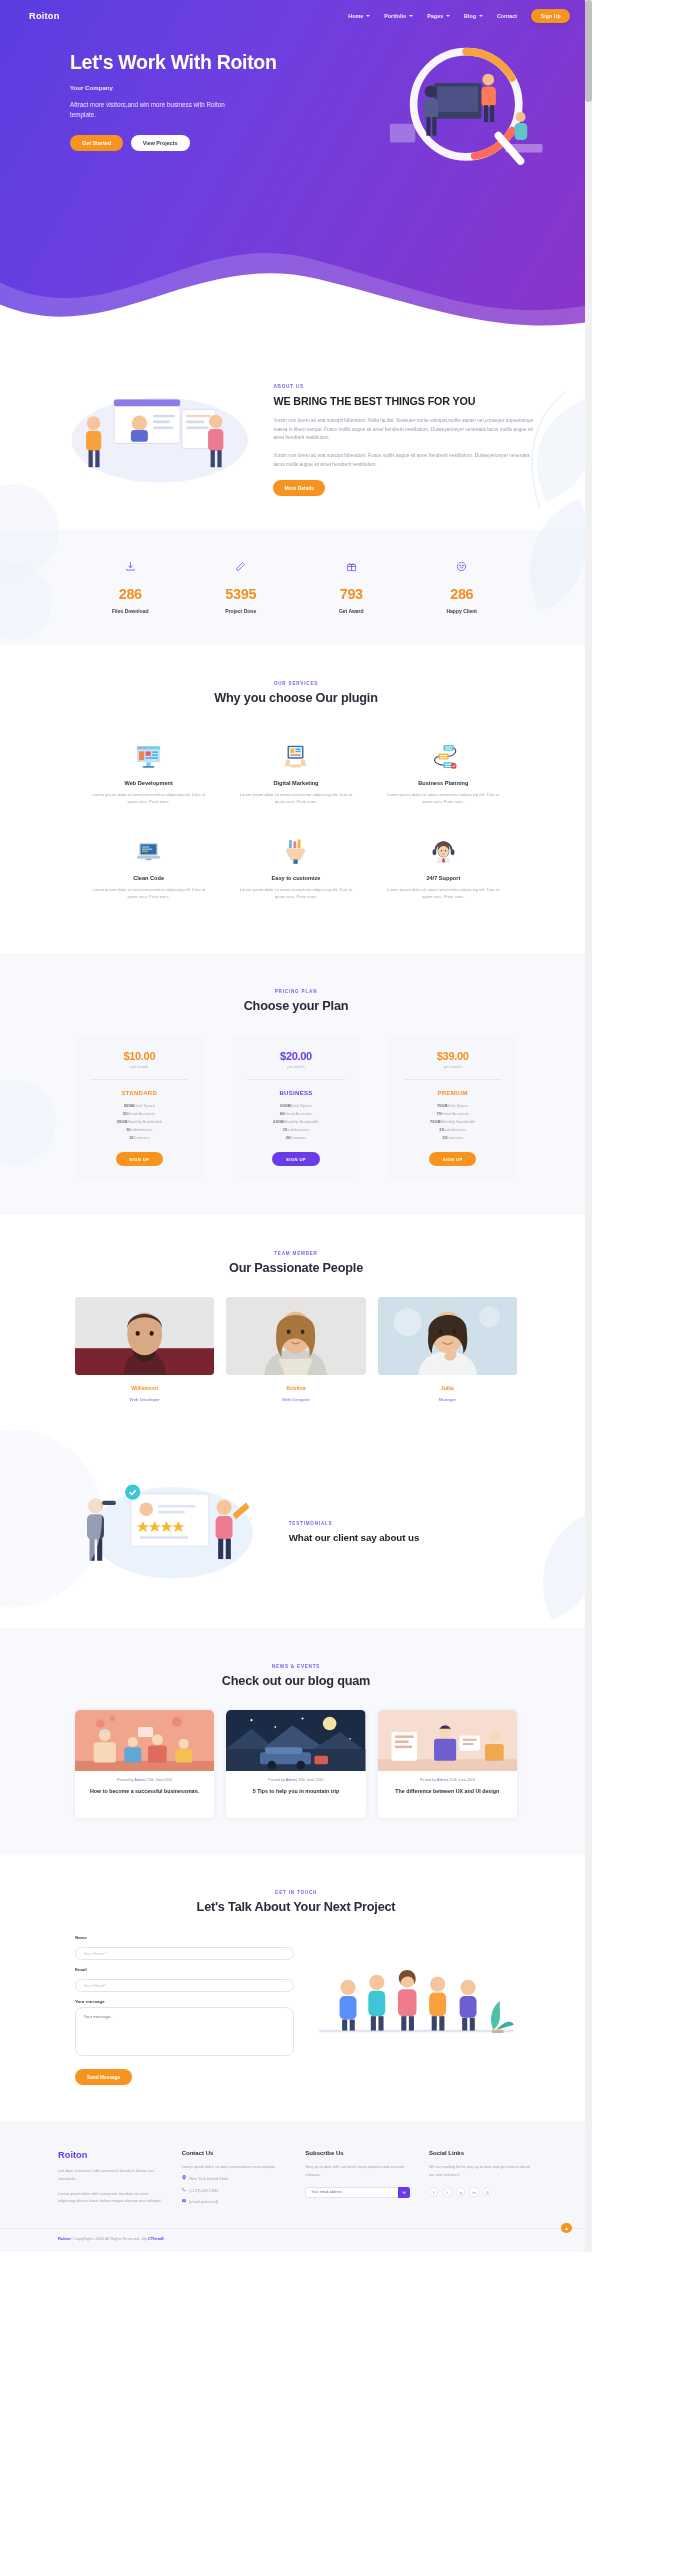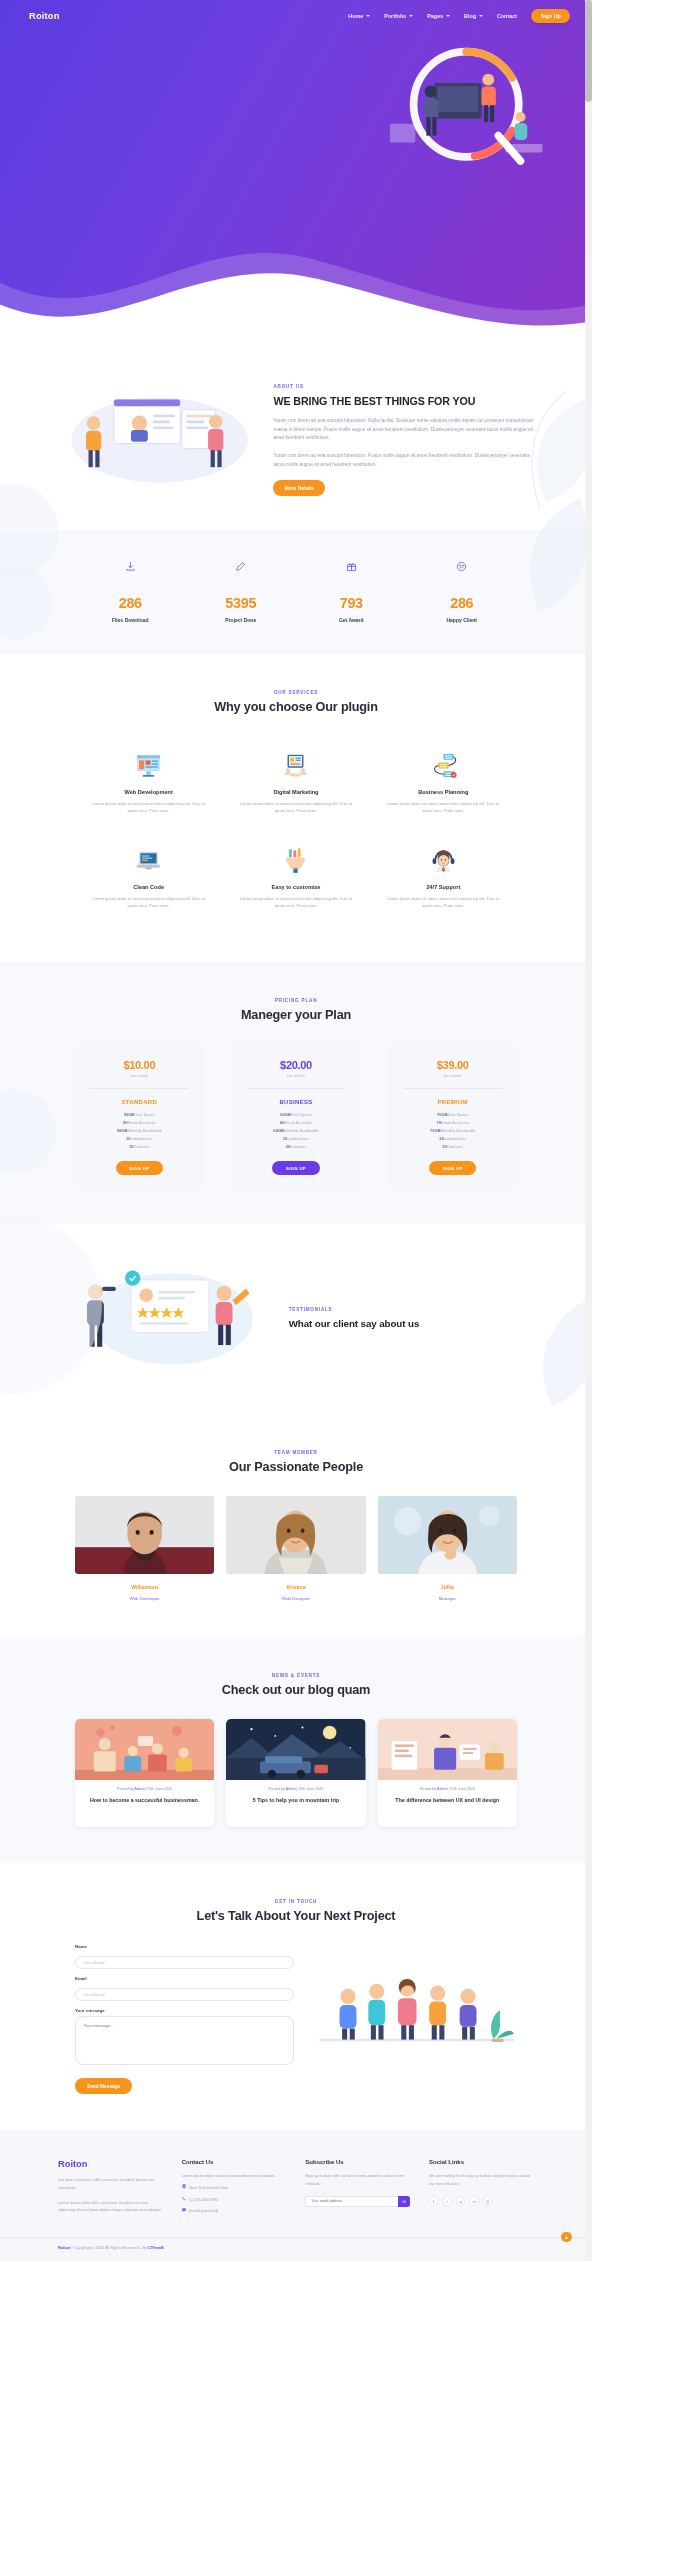--- a/index.html
+++ b/index.html
@@ -64,21 +64,21 @@
   .about-art{width:195px;height:102px;flex:none;}
   .about-eyebrow{color:#7b5cf0;font-size:4.6px;font-weight:700;letter-spacing:0.8px;}
   .about-title{font-size:10.7px;font-weight:700;color:#23232f;line-height:1.32;margin-top:5.1px;letter-spacing:-0.1px;}
   .about-p{color:#9a9ab0;font-size:4.8px;line-height:1.85;margin-top:8.5px;}
   .btn-more{background:#f79420;color:#fff;font-size:5px;font-weight:700;padding:5.1px 11px;border-radius:17px;border:none;margin-top:10.2px;cursor:pointer;}
 
   
   .counters{display:flex;width:442px;margin:0 auto;padding:29px 0 31px;}
   .counter{flex:1;text-align:center;}
   .counter-ico{height:14.4px;display:flex;align-items:center;justify-content:center;color:#6a4df0;}
-  .counter-num{color:#f5901f;font-size:14.4px;font-weight:700;margin-top:22px;letter-spacing:-0.3px;}
+  .counter-num{color:#f5901f;font-size:14.4px;font-weight:700;margin-top:13px;letter-spacing:-0.3px;}
   .counter-lbl{color:#3c3c50;font-size:5px;font-weight:700;margin-top:6px;}
 
   
   .svc-grid{display:flex;flex-wrap:wrap;margin-top:22px;}
   .svc{width:33.333%;text-align:center;padding:12px 15.3px 17px;}
   .svc-ico{height:32px;display:flex;align-items:flex-end;justify-content:center;}
   .svc-name{font-size:5.6px;font-weight:700;color:#2f2f42;margin-top:8.5px;}
   .svc-desc{font-size:4.1px;line-height:1.75;color:#a6a6ba;margin-top:5.1px;}
 
   
@@ -178,20 +178,31 @@
           <span>Blog</span>
           <i class="caret"></i>
         </div>
         <div class="nav-link">
           <span>Contact</span>
         </div>
         <button class="btn-signup">Sign Up</button>
       </div>
     </nav>
 
+    <div class="hero-inner">
+      <div class="hero-copy">
+        <h1 class="hero-title">Let's Work With Roiton</h1>
+        <div class="hero-sub">Your Company</div>
+        <p class="hero-desc">Attract more visitors,and win more business with Roiton template.</p>
+        <div class="hero-btns">
+          <button class="btn-get">Get Started</button>
+          <button class="btn-view">View Projects</button>
+        </div>
+      </div>
+    </div>
 
     <svg class="hero-art" viewBox="0 0 250 180">
       <circle cx="150" cy="85" r="62" fill="none" stroke="#ffffff" stroke-width="9" opacity=".95"></circle>
       <path d="M150 23 a62 62 0 0 1 54 31" fill="none" stroke="#f9a03f" stroke-width="9" stroke-linecap="round"></path>
       <path d="M204 116 a62 62 0 0 1 -44 30" fill="none" stroke="#ff6b5b" stroke-width="9" stroke-linecap="round"></path>
       <path d="M188 122 l26 30" stroke="#ffffff" stroke-width="9" stroke-linecap="round"></path>
       <rect x="112" y="60" width="56" height="42" rx="3" fill="#3b3f66"></rect>
       <rect x="116" y="64" width="48" height="30" fill="#4c5285"></rect>
       <circle cx="108" cy="70" r="7" fill="#2f3356"></circle>
       <rect x="100" y="78" width="17" height="24" rx="5" fill="#555b91"></rect>
@@ -433,21 +444,21 @@
         </div>
 
       </div>
     </div>
   </section>
 
   <section class="sec bg-light sec-pad">
     <div class="blob" style="left:-29px;top:127px;width:85px;height:85px;background:#eef2fb;"></div>
     <div class="wrap">
       <div class="eyebrow">PRICING PLAN</div>
-      <h2 class="sec-title">Maneger your Plan</h2>
+      <h2 class="sec-title">Choose your Plan</h2>
 
       <div class="price-grid">
 
         <div class="price-card">
           <div class="price-amt c-orange">$10.00</div>
           <div class="price-per">per month</div>
           <div class="price-div"></div>
           <div class="plan-name c-orange">STANDARD</div>
           <div class="plan-feats">
             <div class="feat"><b>50GB</b><span>Disk Space</span></div>
@@ -480,20 +491,84 @@
           <div class="price-div"></div>
           <div class="plan-name c-orange">PREMIUM</div>
           <div class="plan-feats">
             <div class="feat"><b>70GB</b><span>Disk Space</span></div>
             <div class="feat"><b>70</b><span>Email Accounts</span></div>
             <div class="feat"><b>70GB</b><span>Monthly Bandwidth</span></div>
             <div class="feat"><b>25</b><span>subdomains</span></div>
             <div class="feat"><b>30</b><span>Domains</span></div>
           </div>
           <button class="btn-plan bg-orange">SIGN UP</button>
+        </div>
+
+      </div>
+    </div>
+  </section>
+
+  <section class="sec sec-pad">
+    <div class="wrap">
+      <div class="eyebrow">TEAM MEMBER</div>
+      <h2 class="sec-title">Our Passionate People</h2>
+
+      <div class="team-grid">
+
+        <div class="team-card">
+          <div class="team-photo">
+            <svg viewBox="0 0 160 92" width="100%" height="100%" preserveAspectRatio="xMidYMid slice">
+              <rect width="160" height="92" fill="#e4e6e8"></rect>
+              <rect y="60" width="160" height="32" fill="#7a2430"></rect>
+              <path d="M56 92 c0-20 10-28 24-28 s24 8 24 28z" fill="#5d1f28"></path>
+              <ellipse cx="80" cy="44" rx="20" ry="25" fill="#d9a884"></ellipse>
+              <path d="M60 38 c2-18 38-18 40 0 c1-22 -41-24 -40 0z" fill="#4a3326"></path>
+              <path d="M66 62 q14 12 28 0 q-4 14 -14 14 q-10 0 -14-14z" fill="#3a2419"></path>
+              <ellipse cx="72" cy="43" rx="2.4" ry="2.8" fill="#2b1d14"></ellipse>
+              <ellipse cx="88" cy="43" rx="2.4" ry="2.8" fill="#2b1d14"></ellipse>
+            </svg>
+          </div>
+          <div class="team-name">Williamson</div>
+          <div class="team-role">Web Developer</div>
+        </div>
+
+        <div class="team-card">
+          <div class="team-photo">
+            <svg viewBox="0 0 160 92" width="100%" height="100%" preserveAspectRatio="xMidYMid slice">
+              <rect width="160" height="92" fill="#e6e5e3"></rect>
+              <path d="M44 92 c2-22 14-30 36-30 s34 8 36 30z" fill="#cfcfcb"></path>
+              <path d="M60 72 h40 l-8 20 h-24z" fill="#e8e4da"></path>
+              <ellipse cx="80" cy="42" rx="19" ry="24" fill="#e8bb94"></ellipse>
+              <path d="M58 40 c0-24 44-24 44 0 c2 18 -4 28 -6 30 c4-26 -36-30 -32 0 c-4-4 -8-14 -6-30z" fill="#a8773f"></path>
+              <ellipse cx="72" cy="41" rx="2.2" ry="2.6" fill="#3b2a1c"></ellipse>
+              <ellipse cx="88" cy="41" rx="2.2" ry="2.6" fill="#3b2a1c"></ellipse>
+              <path d="M75 53 q5 4 10 0" stroke="#c08062" stroke-width="1.4" fill="none"></path>
+            </svg>
+          </div>
+          <div class="team-name">Kristina</div>
+          <div class="team-role">Web Designer</div>
+        </div>
+
+        <div class="team-card">
+          <div class="team-photo">
+            <svg viewBox="0 0 160 92" width="100%" height="100%" preserveAspectRatio="xMidYMid slice">
+              <rect width="160" height="92" fill="#cfe0ea"></rect>
+              <circle cx="34" cy="30" r="16" fill="#e3eef5" opacity=".8"></circle>
+              <circle cx="128" cy="24" r="12" fill="#e3eef5" opacity=".7"></circle>
+              <path d="M46 92 c2-20 16-28 34-28 s32 8 34 28z" fill="#f2f3f5"></path>
+              <ellipse cx="80" cy="42" rx="19" ry="24" fill="#edc39c"></ellipse>
+              <path d="M58 42 c-2-26 46-28 44 0 c2 16 -2 22 -4 24 c2-28 -38-28 -36 0 c-2-2 -6-8 -4-24z" fill="#3a2a20"></path>
+              <ellipse cx="72" cy="41" rx="2.2" ry="2.6" fill="#2b1d14"></ellipse>
+              <ellipse cx="88" cy="41" rx="2.2" ry="2.6" fill="#2b1d14"></ellipse>
+              <path d="M74 53 q6 5 12 0" stroke="#c4755c" stroke-width="1.4" fill="none"></path>
+              <path d="M84 62 c6 0 8 6 4 10 c-4 4 -12 2 -12-4" fill="#edc39c"></path>
+            </svg>
+          </div>
+          <div class="team-name">Jullia</div>
+          <div class="team-role">Maneger</div>
         </div>
 
       </div>
     </div>
   </section>
 
   <section class="sec">
     <div class="blob" style="left:-76px;top:-8.5px;width:178px;height:178px;background:#f3f6fc;"></div>
     <div class="leaf" style="right:-12px;top:68px;width:93px;height:119px;">
       <svg viewBox="0 0 110 140">
@@ -528,84 +603,20 @@
         <rect x="198" y="73" width="6" height="24" fill="#2e3456"></rect>
         <path d="M206 44 l16-14 l4 6 l-16 14z" fill="#f7a23c"></path>
       </svg>
       <div>
         <div class="testi-eyebrow">TESTIMONIALS</div>
         <h2 class="testi-title">What our client say about us</h2>
       </div>
     </div>
   </section>
 
-  <section class="sec sec-pad">
-    <div class="wrap">
-      <div class="eyebrow">TEAM MEMBER</div>
-      <h2 class="sec-title">Our Passionate People</h2>
-
-      <div class="team-grid">
-
-        <div class="team-card">
-          <div class="team-photo">
-            <svg viewBox="0 0 160 92" width="100%" height="100%" preserveAspectRatio="xMidYMid slice">
-              <rect width="160" height="92" fill="#e4e6e8"></rect>
-              <rect y="60" width="160" height="32" fill="#7a2430"></rect>
-              <path d="M56 92 c0-20 10-28 24-28 s24 8 24 28z" fill="#5d1f28"></path>
-              <ellipse cx="80" cy="44" rx="20" ry="25" fill="#d9a884"></ellipse>
-              <path d="M60 38 c2-18 38-18 40 0 c1-22 -41-24 -40 0z" fill="#4a3326"></path>
-              <path d="M66 62 q14 12 28 0 q-4 14 -14 14 q-10 0 -14-14z" fill="#3a2419"></path>
-              <ellipse cx="72" cy="43" rx="2.4" ry="2.8" fill="#2b1d14"></ellipse>
-              <ellipse cx="88" cy="43" rx="2.4" ry="2.8" fill="#2b1d14"></ellipse>
-            </svg>
-          </div>
-          <div class="team-name">Williamson</div>
-          <div class="team-role">Web Developer</div>
-        </div>
-
-        <div class="team-card">
-          <div class="team-photo">
-            <svg viewBox="0 0 160 92" width="100%" height="100%" preserveAspectRatio="xMidYMid slice">
-              <rect width="160" height="92" fill="#e6e5e3"></rect>
-              <path d="M44 92 c2-22 14-30 36-30 s34 8 36 30z" fill="#cfcfcb"></path>
-              <path d="M60 72 h40 l-8 20 h-24z" fill="#e8e4da"></path>
-              <ellipse cx="80" cy="42" rx="19" ry="24" fill="#e8bb94"></ellipse>
-              <path d="M58 40 c0-24 44-24 44 0 c2 18 -4 28 -6 30 c4-26 -36-30 -32 0 c-4-4 -8-14 -6-30z" fill="#a8773f"></path>
-              <ellipse cx="72" cy="41" rx="2.2" ry="2.6" fill="#3b2a1c"></ellipse>
-              <ellipse cx="88" cy="41" rx="2.2" ry="2.6" fill="#3b2a1c"></ellipse>
-              <path d="M75 53 q5 4 10 0" stroke="#c08062" stroke-width="1.4" fill="none"></path>
-            </svg>
-          </div>
-          <div class="team-name">Kristina</div>
-          <div class="team-role">Web Designer</div>
-        </div>
-
-        <div class="team-card">
-          <div class="team-photo">
-            <svg viewBox="0 0 160 92" width="100%" height="100%" preserveAspectRatio="xMidYMid slice">
-              <rect width="160" height="92" fill="#cfe0ea"></rect>
-              <circle cx="34" cy="30" r="16" fill="#e3eef5" opacity=".8"></circle>
-              <circle cx="128" cy="24" r="12" fill="#e3eef5" opacity=".7"></circle>
-              <path d="M46 92 c2-20 16-28 34-28 s32 8 34 28z" fill="#f2f3f5"></path>
-              <ellipse cx="80" cy="42" rx="19" ry="24" fill="#edc39c"></ellipse>
-              <path d="M58 42 c-2-26 46-28 44 0 c2 16 -2 22 -4 24 c2-28 -38-28 -36 0 c-2-2 -6-8 -4-24z" fill="#3a2a20"></path>
-              <ellipse cx="72" cy="41" rx="2.2" ry="2.6" fill="#2b1d14"></ellipse>
-              <ellipse cx="88" cy="41" rx="2.2" ry="2.6" fill="#2b1d14"></ellipse>
-              <path d="M74 53 q6 5 12 0" stroke="#c4755c" stroke-width="1.4" fill="none"></path>
-              <path d="M84 62 c6 0 8 6 4 10 c-4 4 -12 2 -12-4" fill="#edc39c"></path>
-            </svg>
-          </div>
-          <div class="team-name">Jullia</div>
-          <div class="team-role">Maneger</div>
-        </div>
-
-      </div>
-    </div>
-  </section>
-
   <section class="sec bg-light sec-pad">
     <div class="wrap">
       <div class="eyebrow">NEWS &amp; EVENTS</div>
       <h2 class="sec-title">Check out our blog quam</h2>
 
       <div class="blog-grid">
 
         <div class="blog-card">
           <div class="blog-img">
             <svg viewBox="0 0 164 72" width="100%" height="100%" preserveAspectRatio="none">

